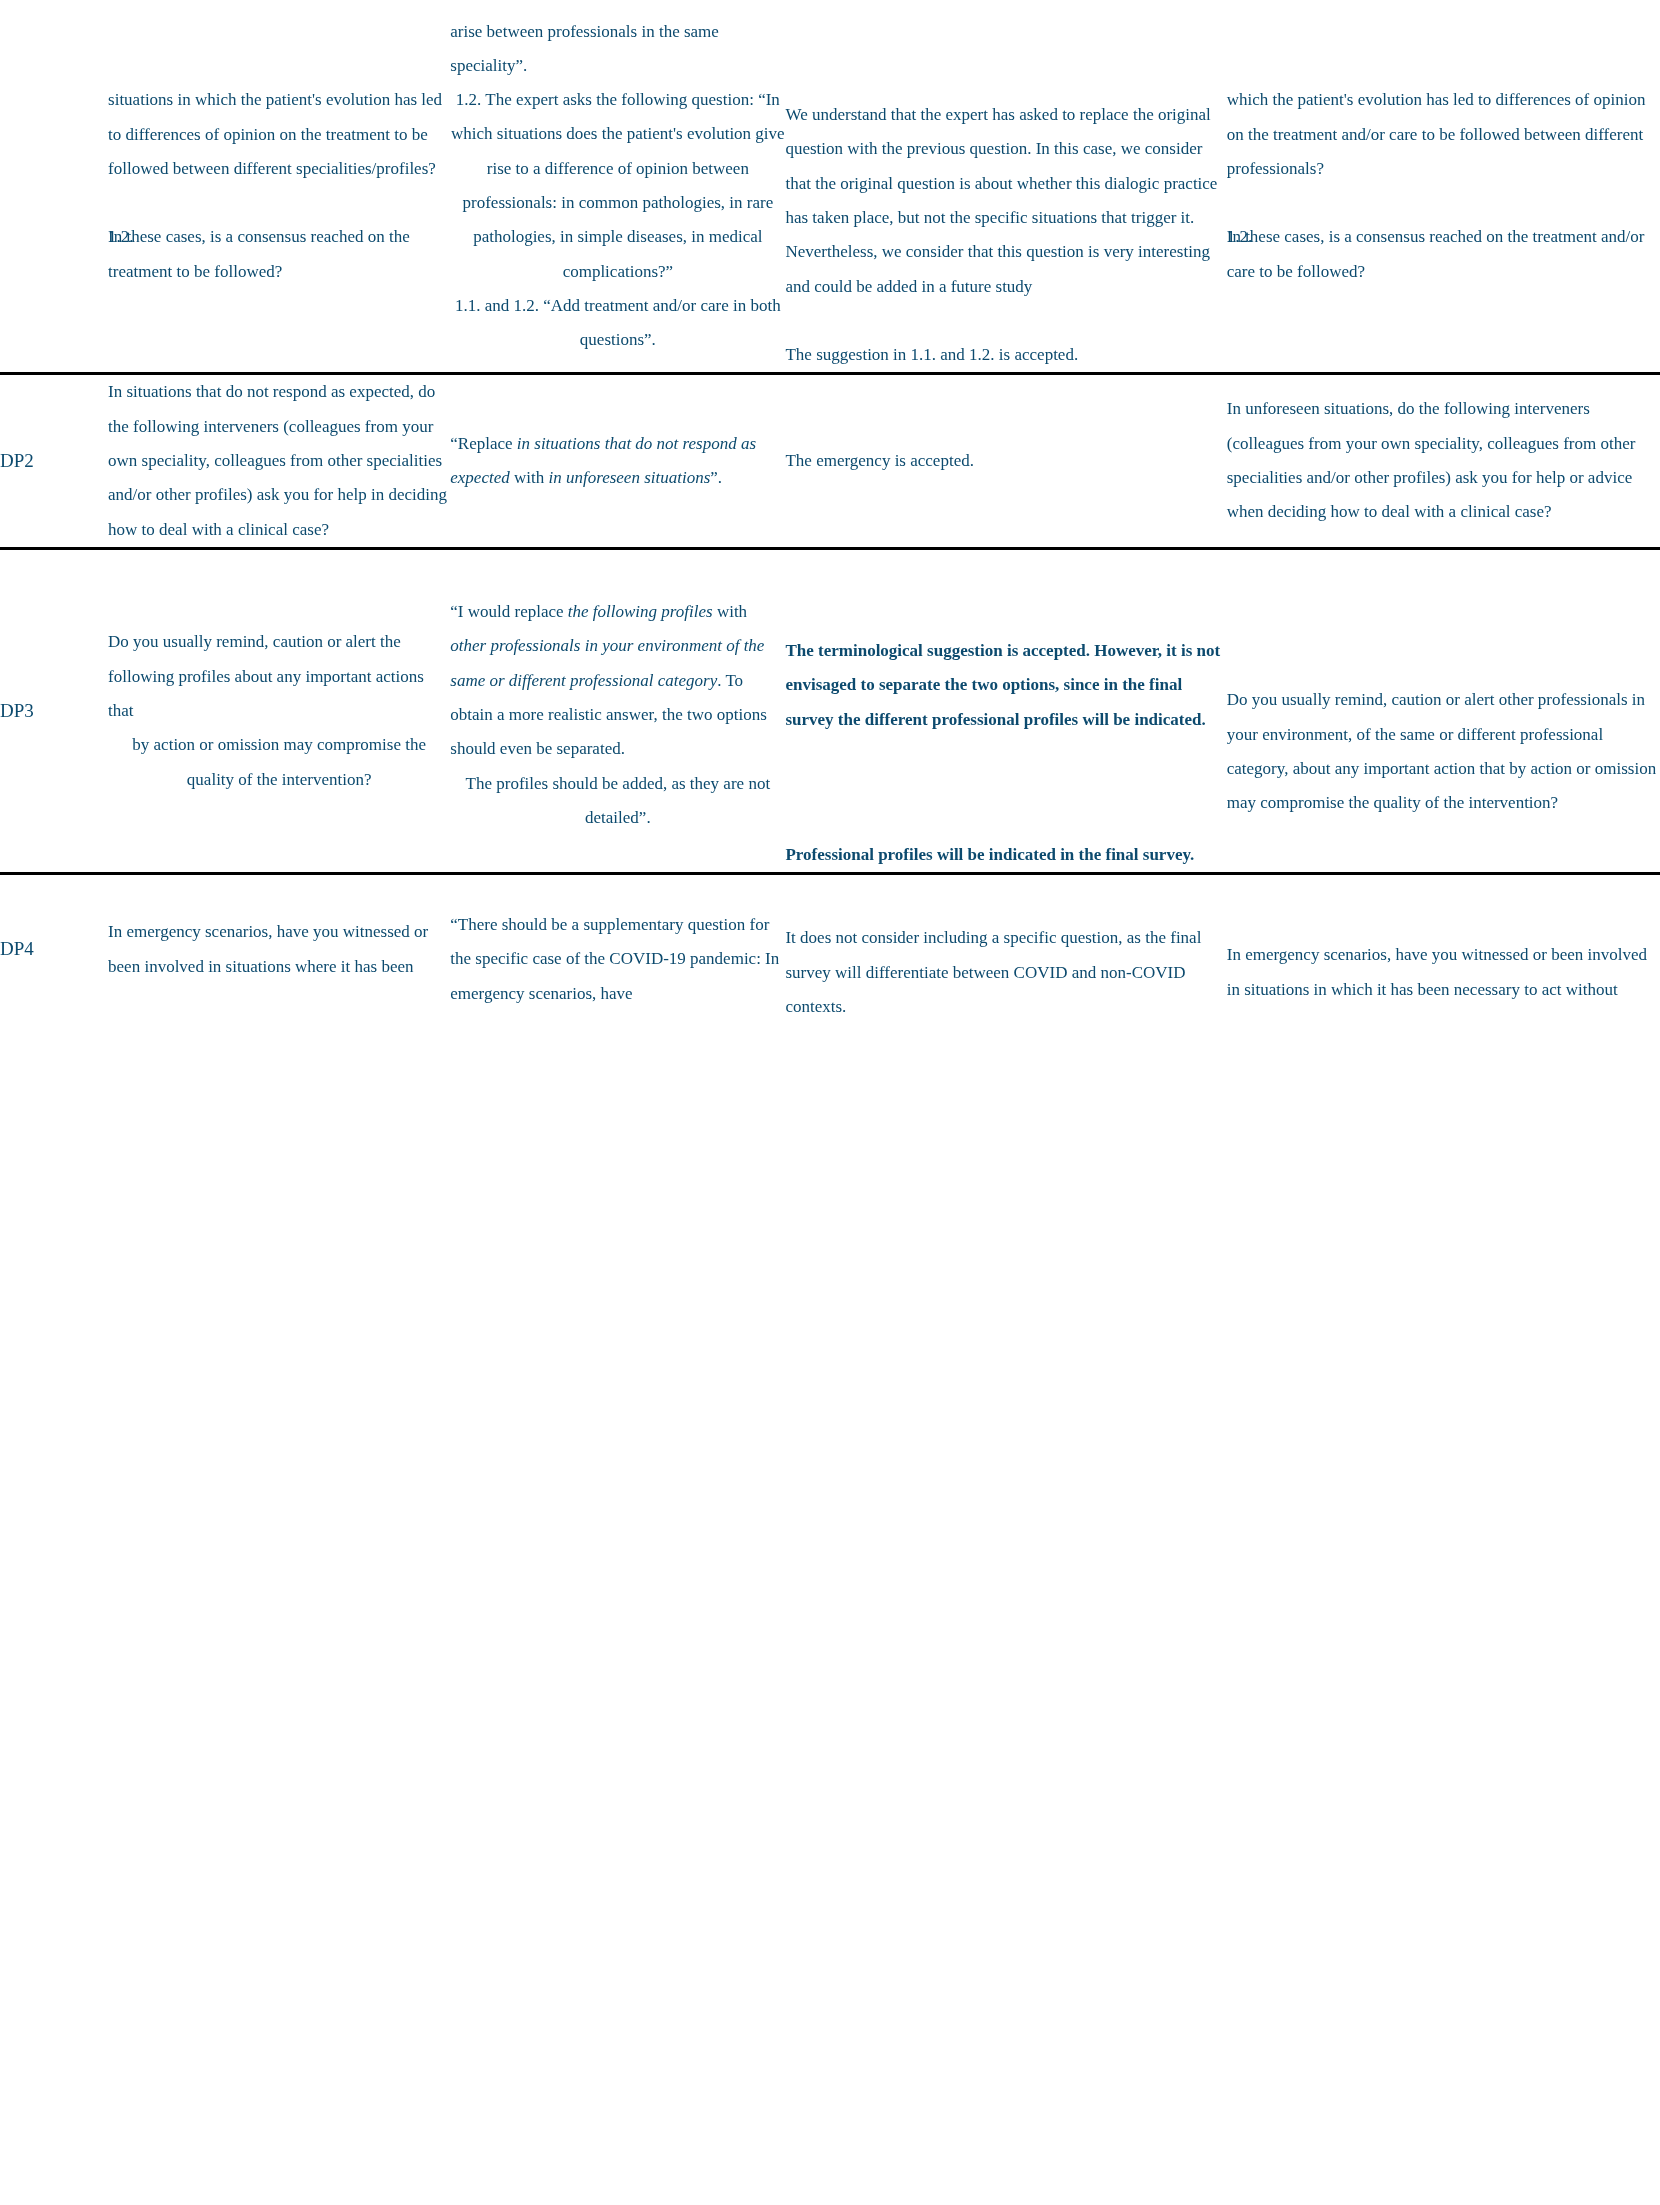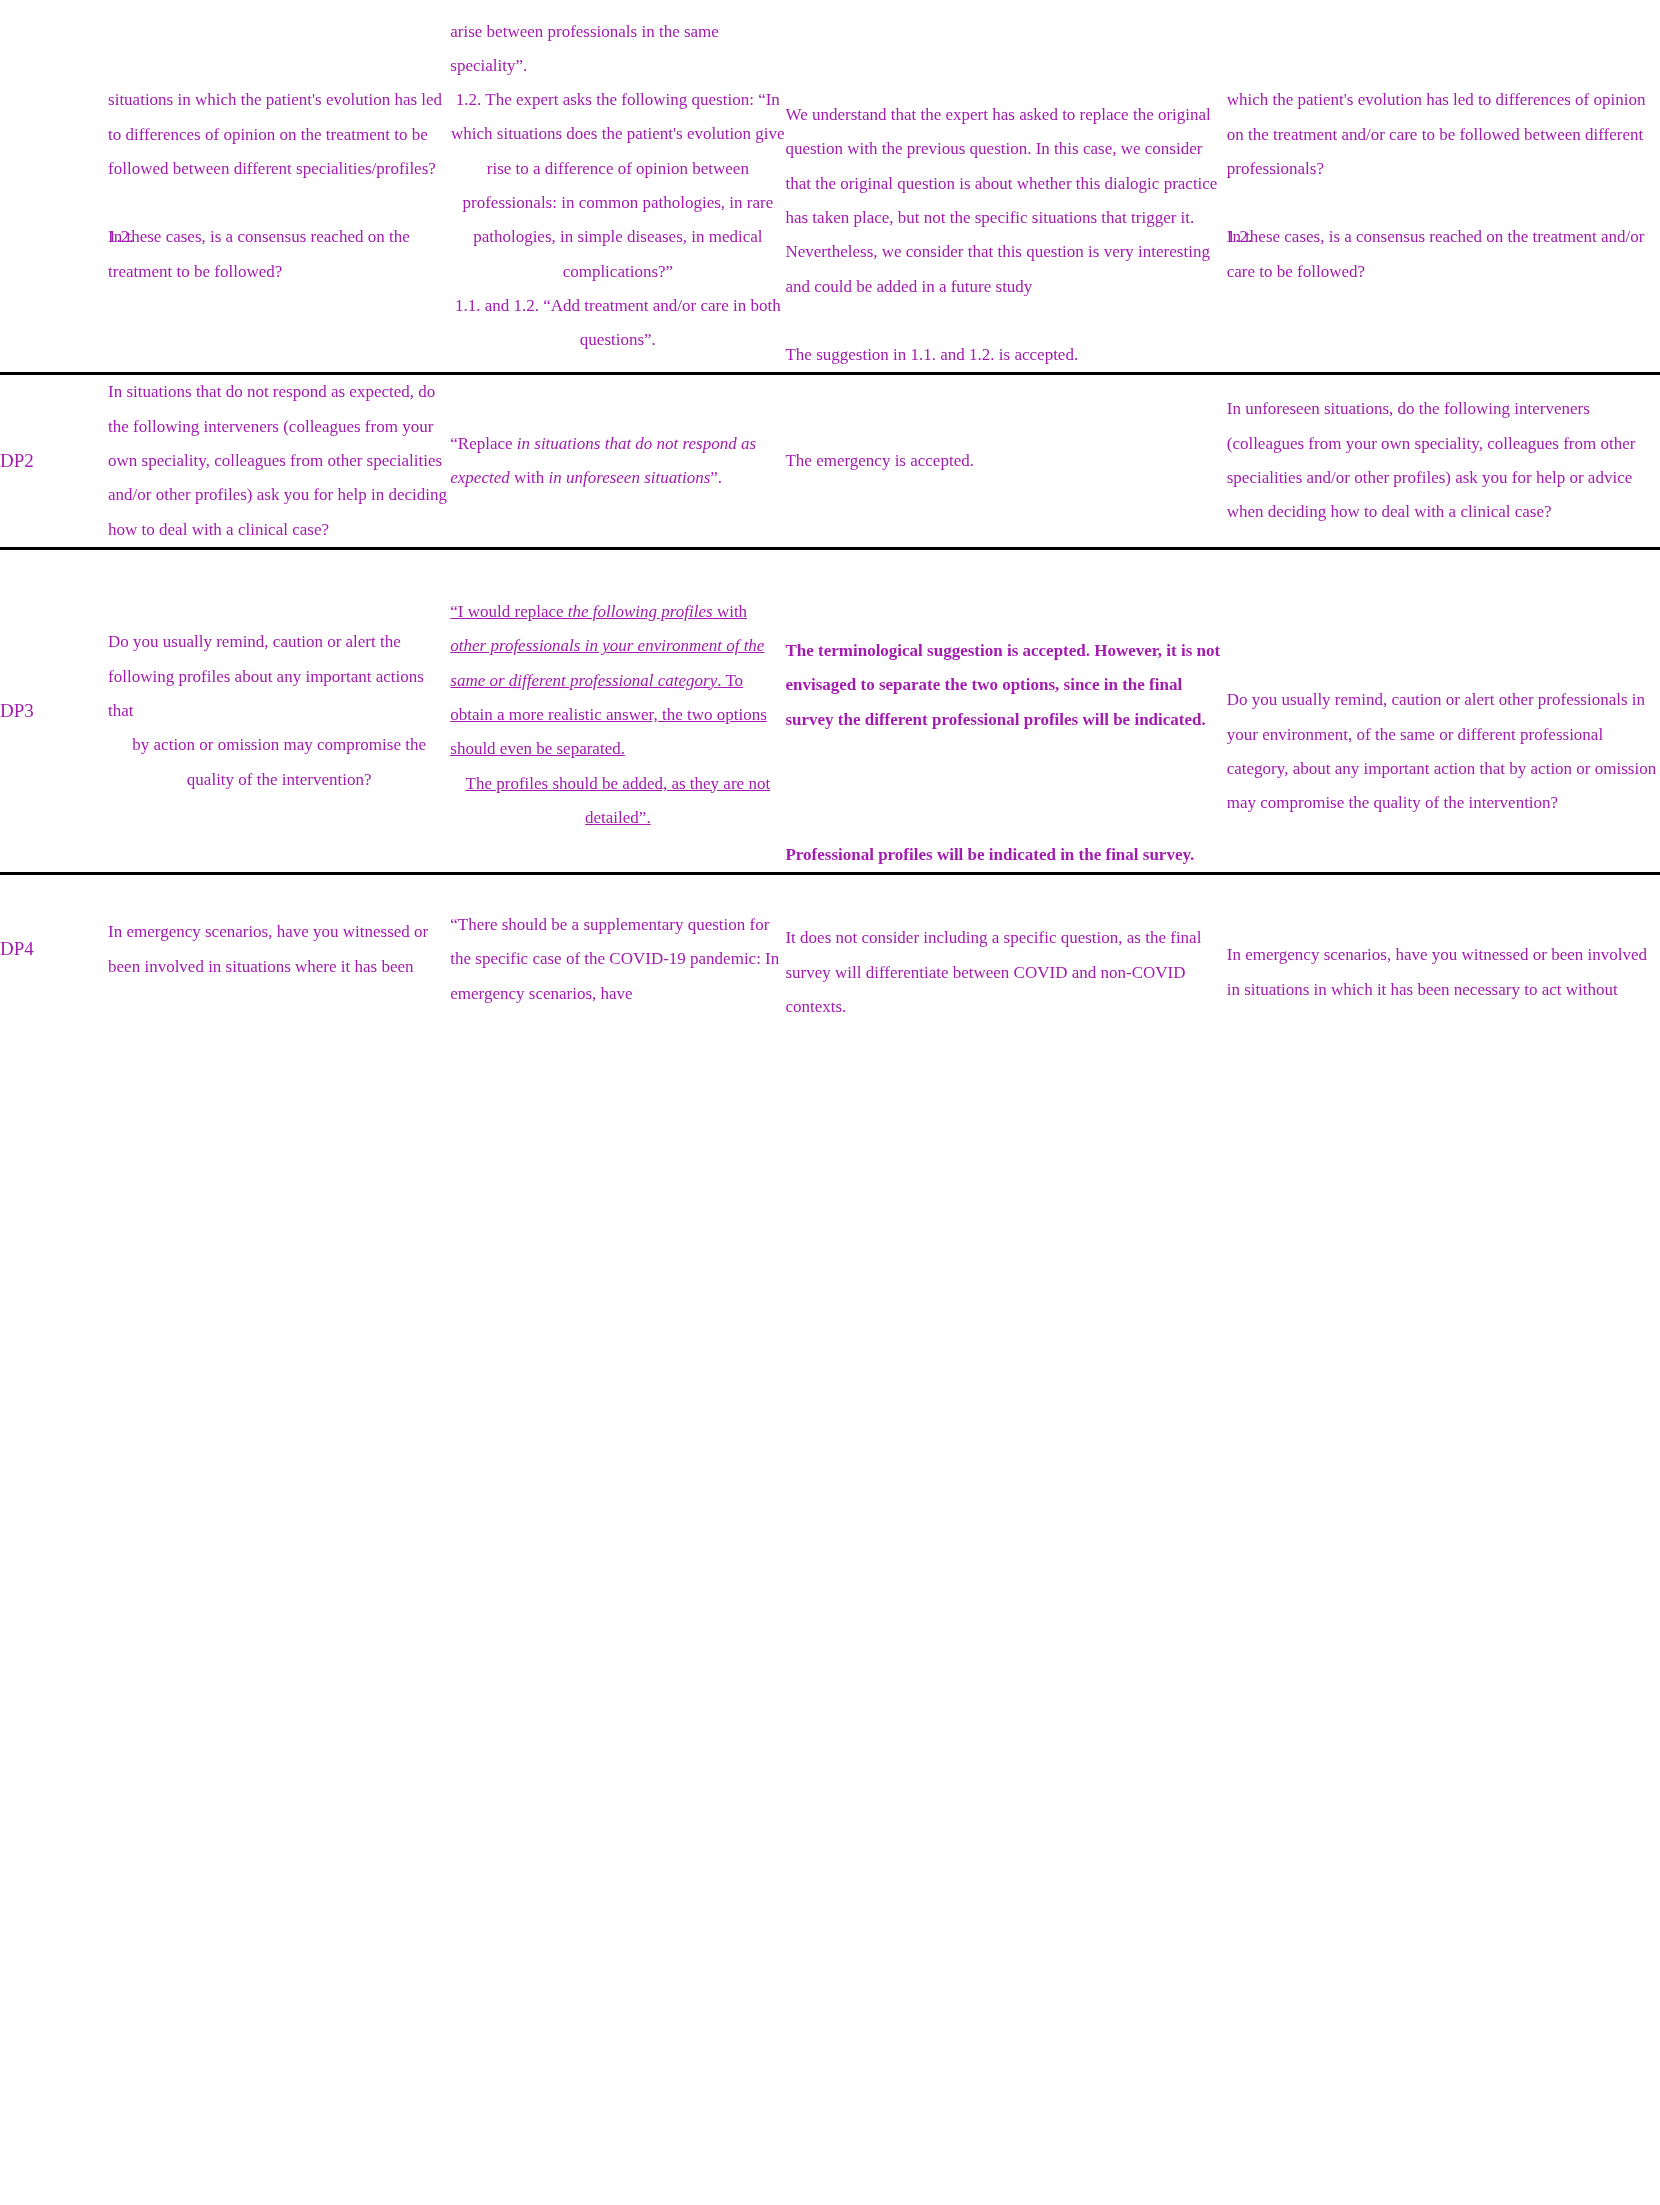--- a/index.html
+++ b/index.html
@@ -36,21 +36,21 @@
   col.c-res{width:441px;}
   col.c-fin{width:434px;}
 
   .rowline{
     border-top:3.1px solid #000000;
   }
 
   .cell{
     font-size:17px;
     line-height:2.02;
-    color:#a21caf;
+    color:#0c4a6e;
     padding:0 11.5px 0 0;
     box-sizing:border-box;
   }
   .cell p{
     margin:0 0 0 0;
     padding:0;
   }
   .cell p + p{margin-top:0;text-align:center;}
   .gap{
     display:block;
@@ -159,21 +159,21 @@
       <tr class="rowline">
         <td class="cell code">
           <span>DP3</span>
         </td>
 
         <td class="cell cell-orig">
           <p>Do you usually remind, caution or alert the following profiles about any important actions that</p>
           <p>by action or omission may compromise the quality of the intervention?</p>
         </td>
 
-        <td class="cell cell-exp top-align" style="padding-top:8px;text-decoration:underline;">
+        <td class="cell cell-exp top-align" style="padding-top:8px;">
           <p><span>“I would replace </span><span class="it">the following profiles</span><span> with </span><span class="it">other professionals in your environment of the same or different professional category</span><span>. To obtain a more realistic answer, the two options should even be separated.</span></p>
           <p>The profiles should be added, as they are not detailed”.</p>
         </td>
 
         <td class="cell cell-res top-align" style="padding-top:84px;font-weight:bold;">
           <p>The terminological suggestion is accepted. However, it is not envisaged to separate the two options, since in the final survey the different professional profiles will be indicated.</p>
           <span class="gap" style="height:101px;"></span>
           <p>Professional profiles will be indicated in the final survey.</p>
         </td>
 

